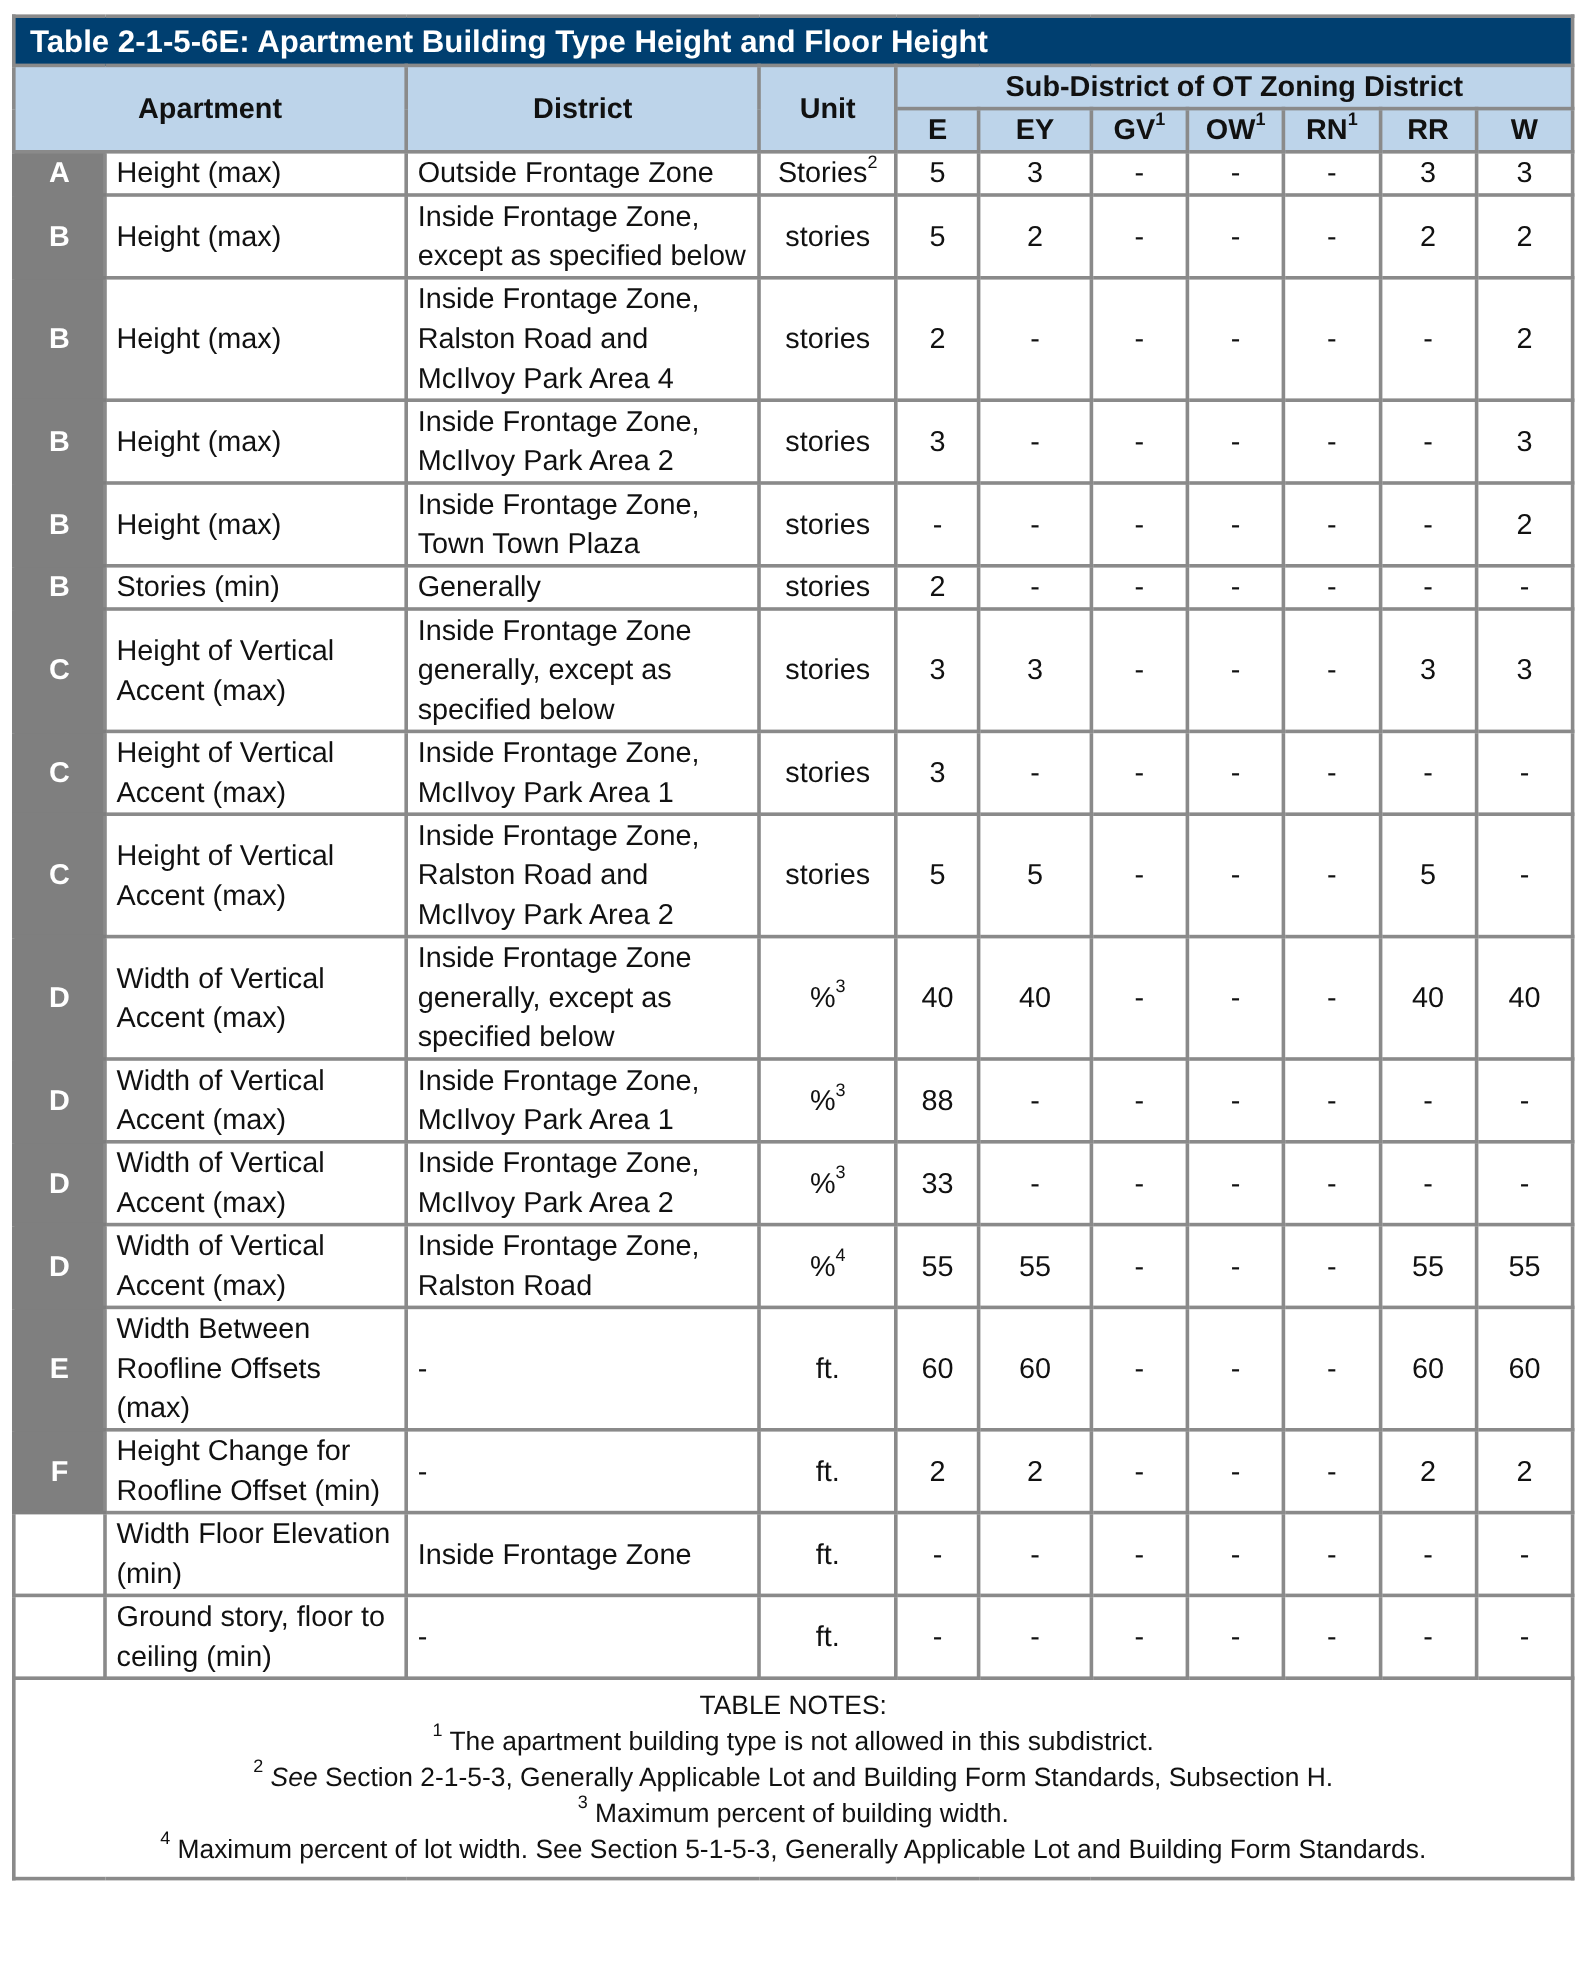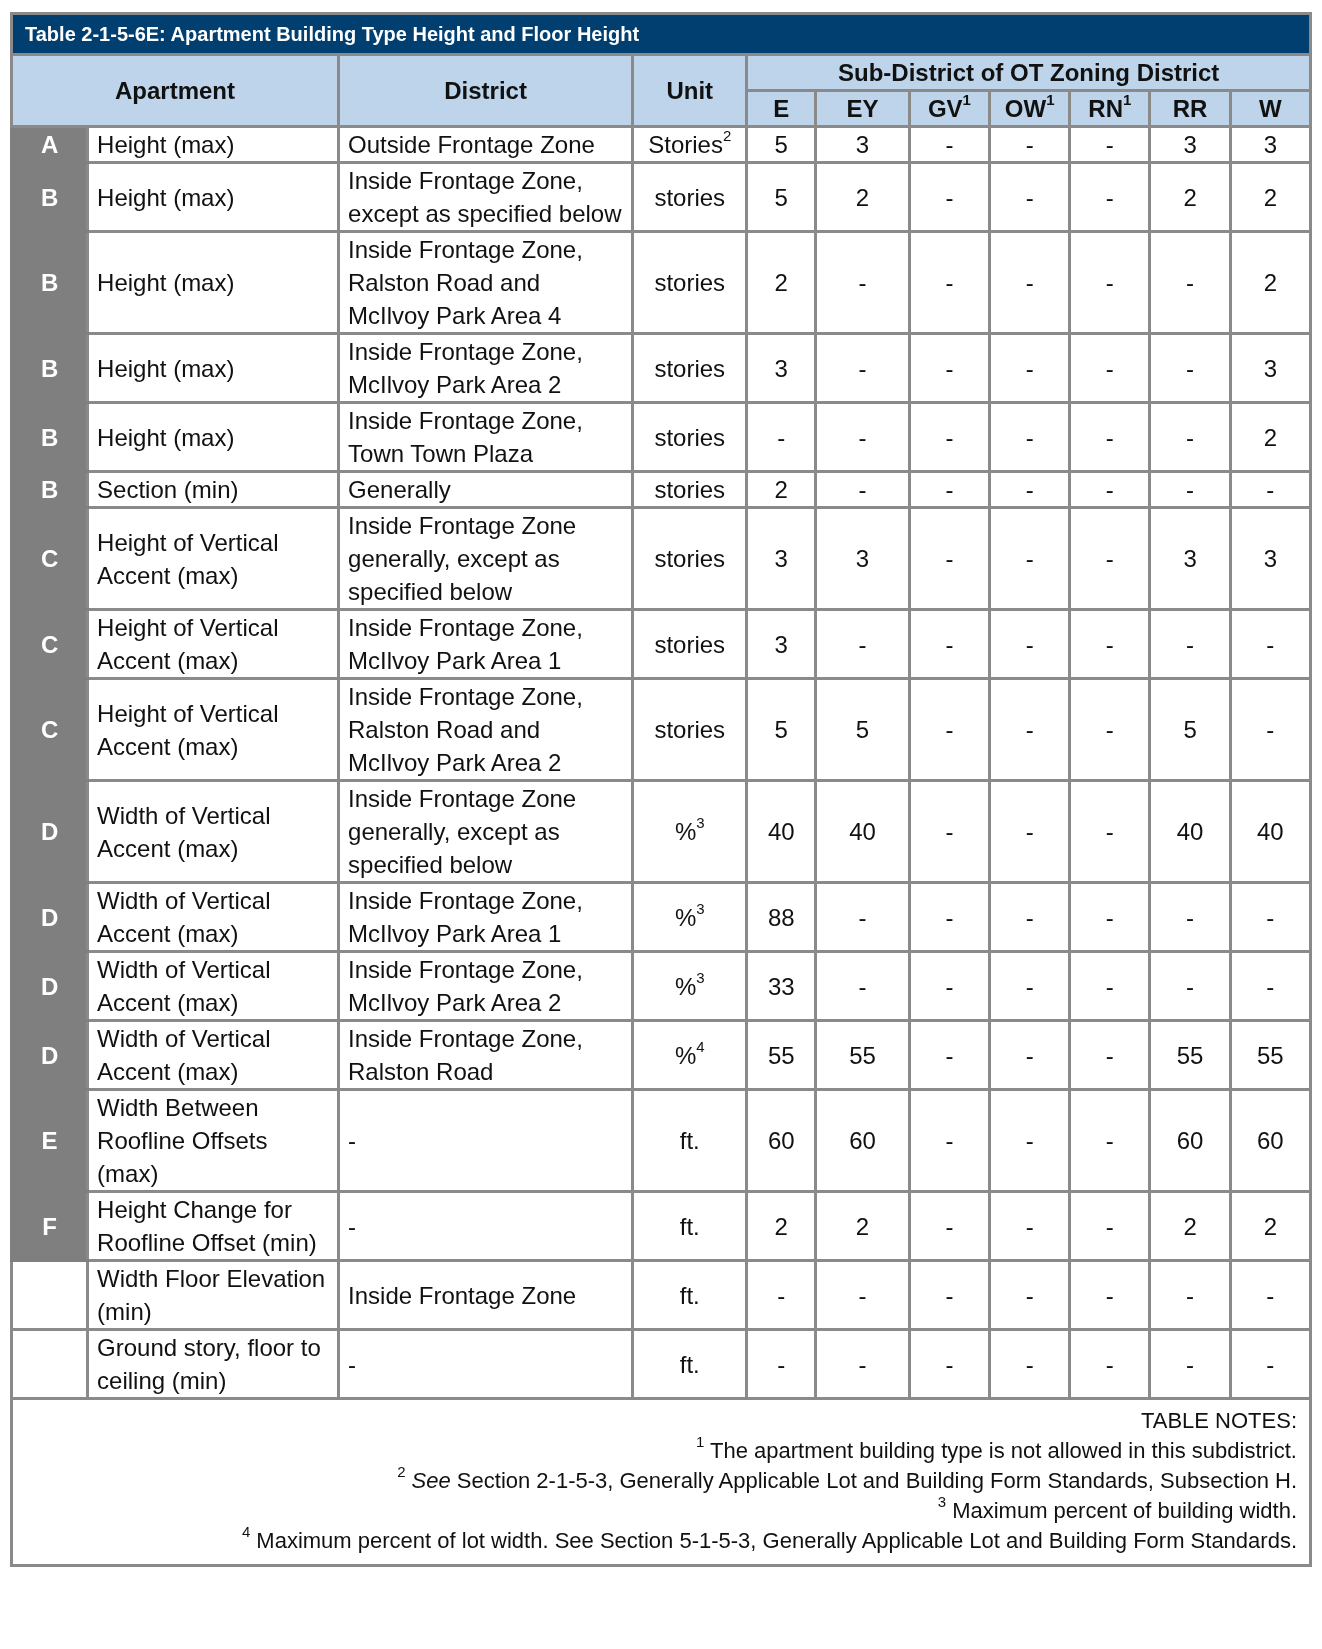--- a/index.html
+++ b/index.html
@@ -1,26 +1,26 @@
 <!DOCTYPE html>
 <html><head>
 <meta charset="utf-8">
 <style>
   html, body { margin: 0; padding: 0; background: #ffffff; }
   body { width: 1322px; height: 1649px; position: relative; font-family: "Liberation Sans", sans-serif; color: #111; }
   .wrap { position: absolute; left: 10px; top: 12px; width: 1302px; }
   table { border-collapse: collapse; width: 100%; table-layout: fixed; font-size: 24px; }
   td, th { border: 3px solid #8a8a8a; padding: 0 8px; line-height: 33px; vertical-align: middle; }
-  .title-cell { background: #003f70; color: #fff; font-weight: bold; text-align: left; padding: 2px 12px; font-size: 20px; line-height: 34px; }
+  .title-cell { background: #003f70; color: #fff; font-weight: bold; text-align: left; padding: 2px 12px; font-size: 26px; line-height: 34px; }
   .hdr { background: #bdd4ea; font-weight: bold; text-align: center; }
   .letter { background: #7f7f7f; color: #fff; font-weight: bold; text-align: center; border-left-color: #7f7f7f; border-right-color: #8a8a8a; border-top-color: #7f7f7f; border-bottom-color: #7f7f7f; }
   .letter.empty { background: #fff; border-color: #8a8a8a; }
   .c { text-align: center; }
   sup { font-size: 15px; line-height: 0; position: relative; top: -3px; }
-  .notes { text-align: right; padding: 6px 12px 8px 12px; line-height: 30px; font-size: 22px; }
+  .notes { text-align: center; padding: 6px 12px 8px 12px; line-height: 30px; font-size: 22px; }
   .notes div { margin: 0; }
   em { }
 </style>
 </head>
 <body>
 
 <div class="wrap">
   <table>
     <colgroup>
       <col style="width:74px">
@@ -116,21 +116,21 @@
           <td class="c">-</td>
           <td class="c">-</td>
           <td class="c">-</td>
           <td class="c">-</td>
           <td class="c">-</td>
           <td class="c">-</td>
           <td class="c">2</td>
         </tr>
         <tr>
           <td class="letter">B</td>
-          <td>Section (min)</td>
+          <td>Stories (min)</td>
           <td>Generally</td>
           <td class="c"><span>stories</span></td>
           <td class="c">2</td>
           <td class="c">-</td>
           <td class="c">-</td>
           <td class="c">-</td>
           <td class="c">-</td>
           <td class="c">-</td>
           <td class="c">-</td>
         </tr>

